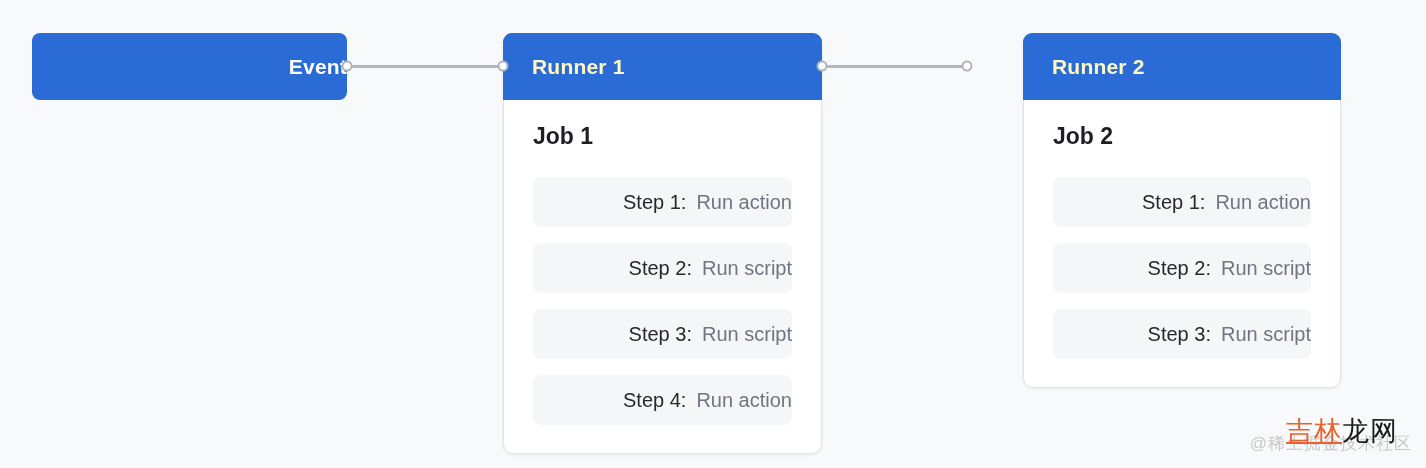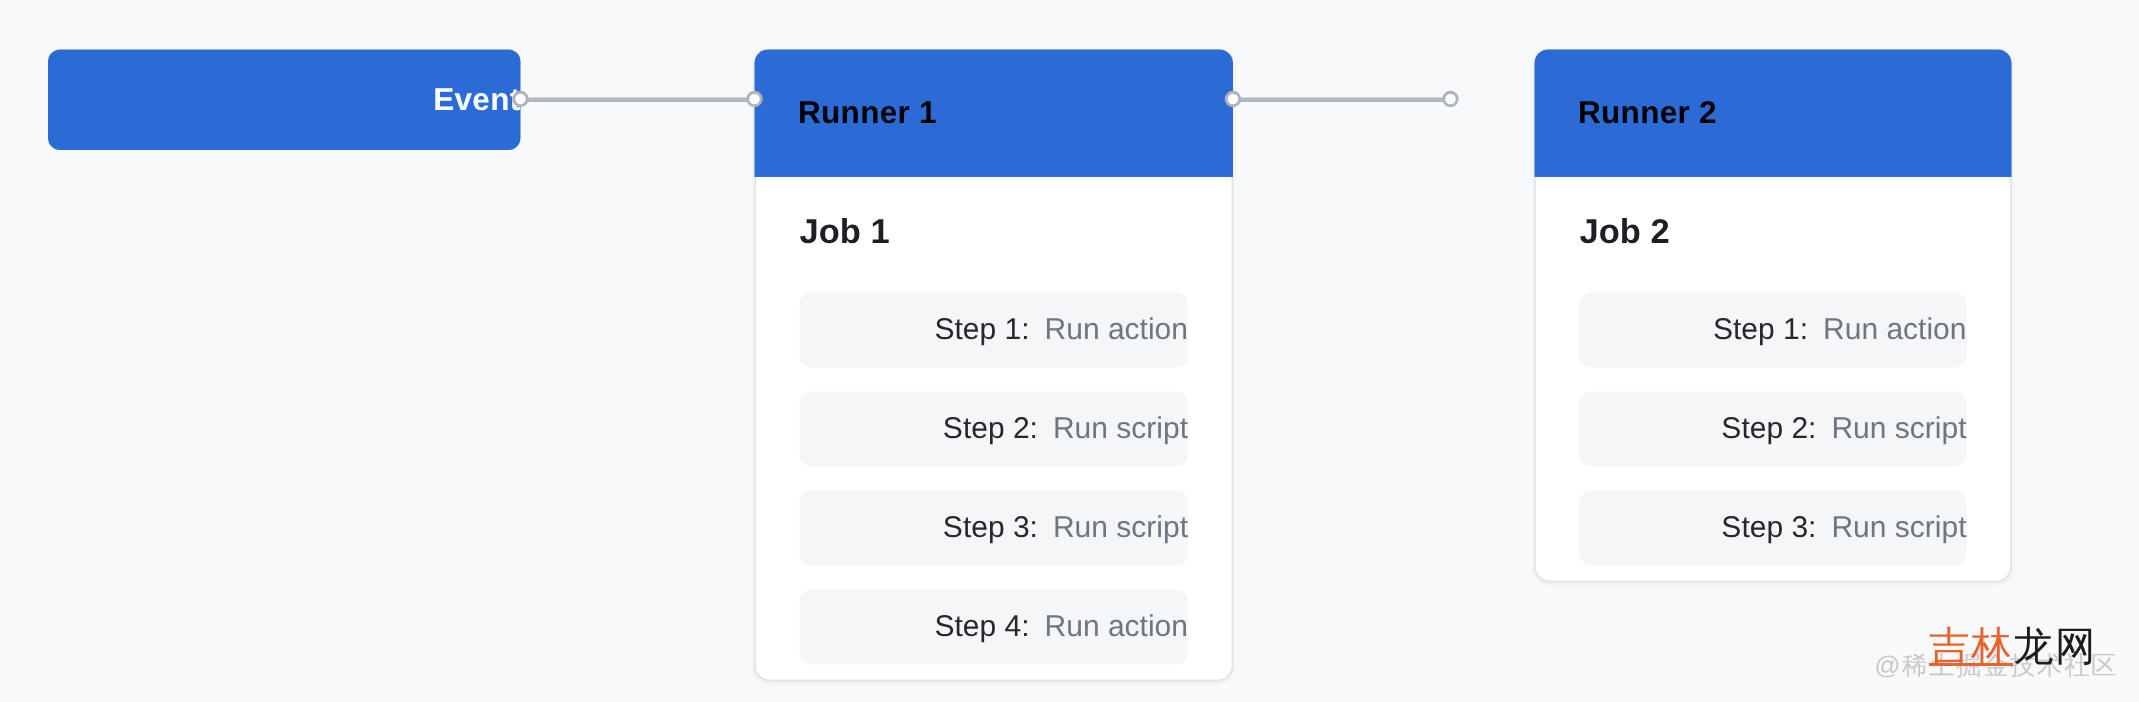--- a/index.html
+++ b/index.html
@@ -42,24 +42,24 @@
     background: #ffffff;
     border: 1px solid #e0e4e9;
     border-radius: 10px;
     box-shadow: 0 1px 3px rgba(27,35,48,0.07);
   }
   .runner-1 { left: 503px; width: 319px; height: 421px; }
   .runner-2 { left: 1023px; width: 318px; height: 355px; }
 
   .runner-header {
     margin: -1px -1px 0 -1px;
-    height: 85px;
+    height: 67px;
     background: #2a6bd5;
     border-radius: 9px 9px 0 0;
-    color: #000000;
+    color: #fef9c3;
     display: flex;
     align-items: center;
     padding-left: 29px;
     text-align: center;
   }
   .runner-body {
     padding: 21px 29px 0 29px;
   }
   .job-title {
     font-size: 23px;

